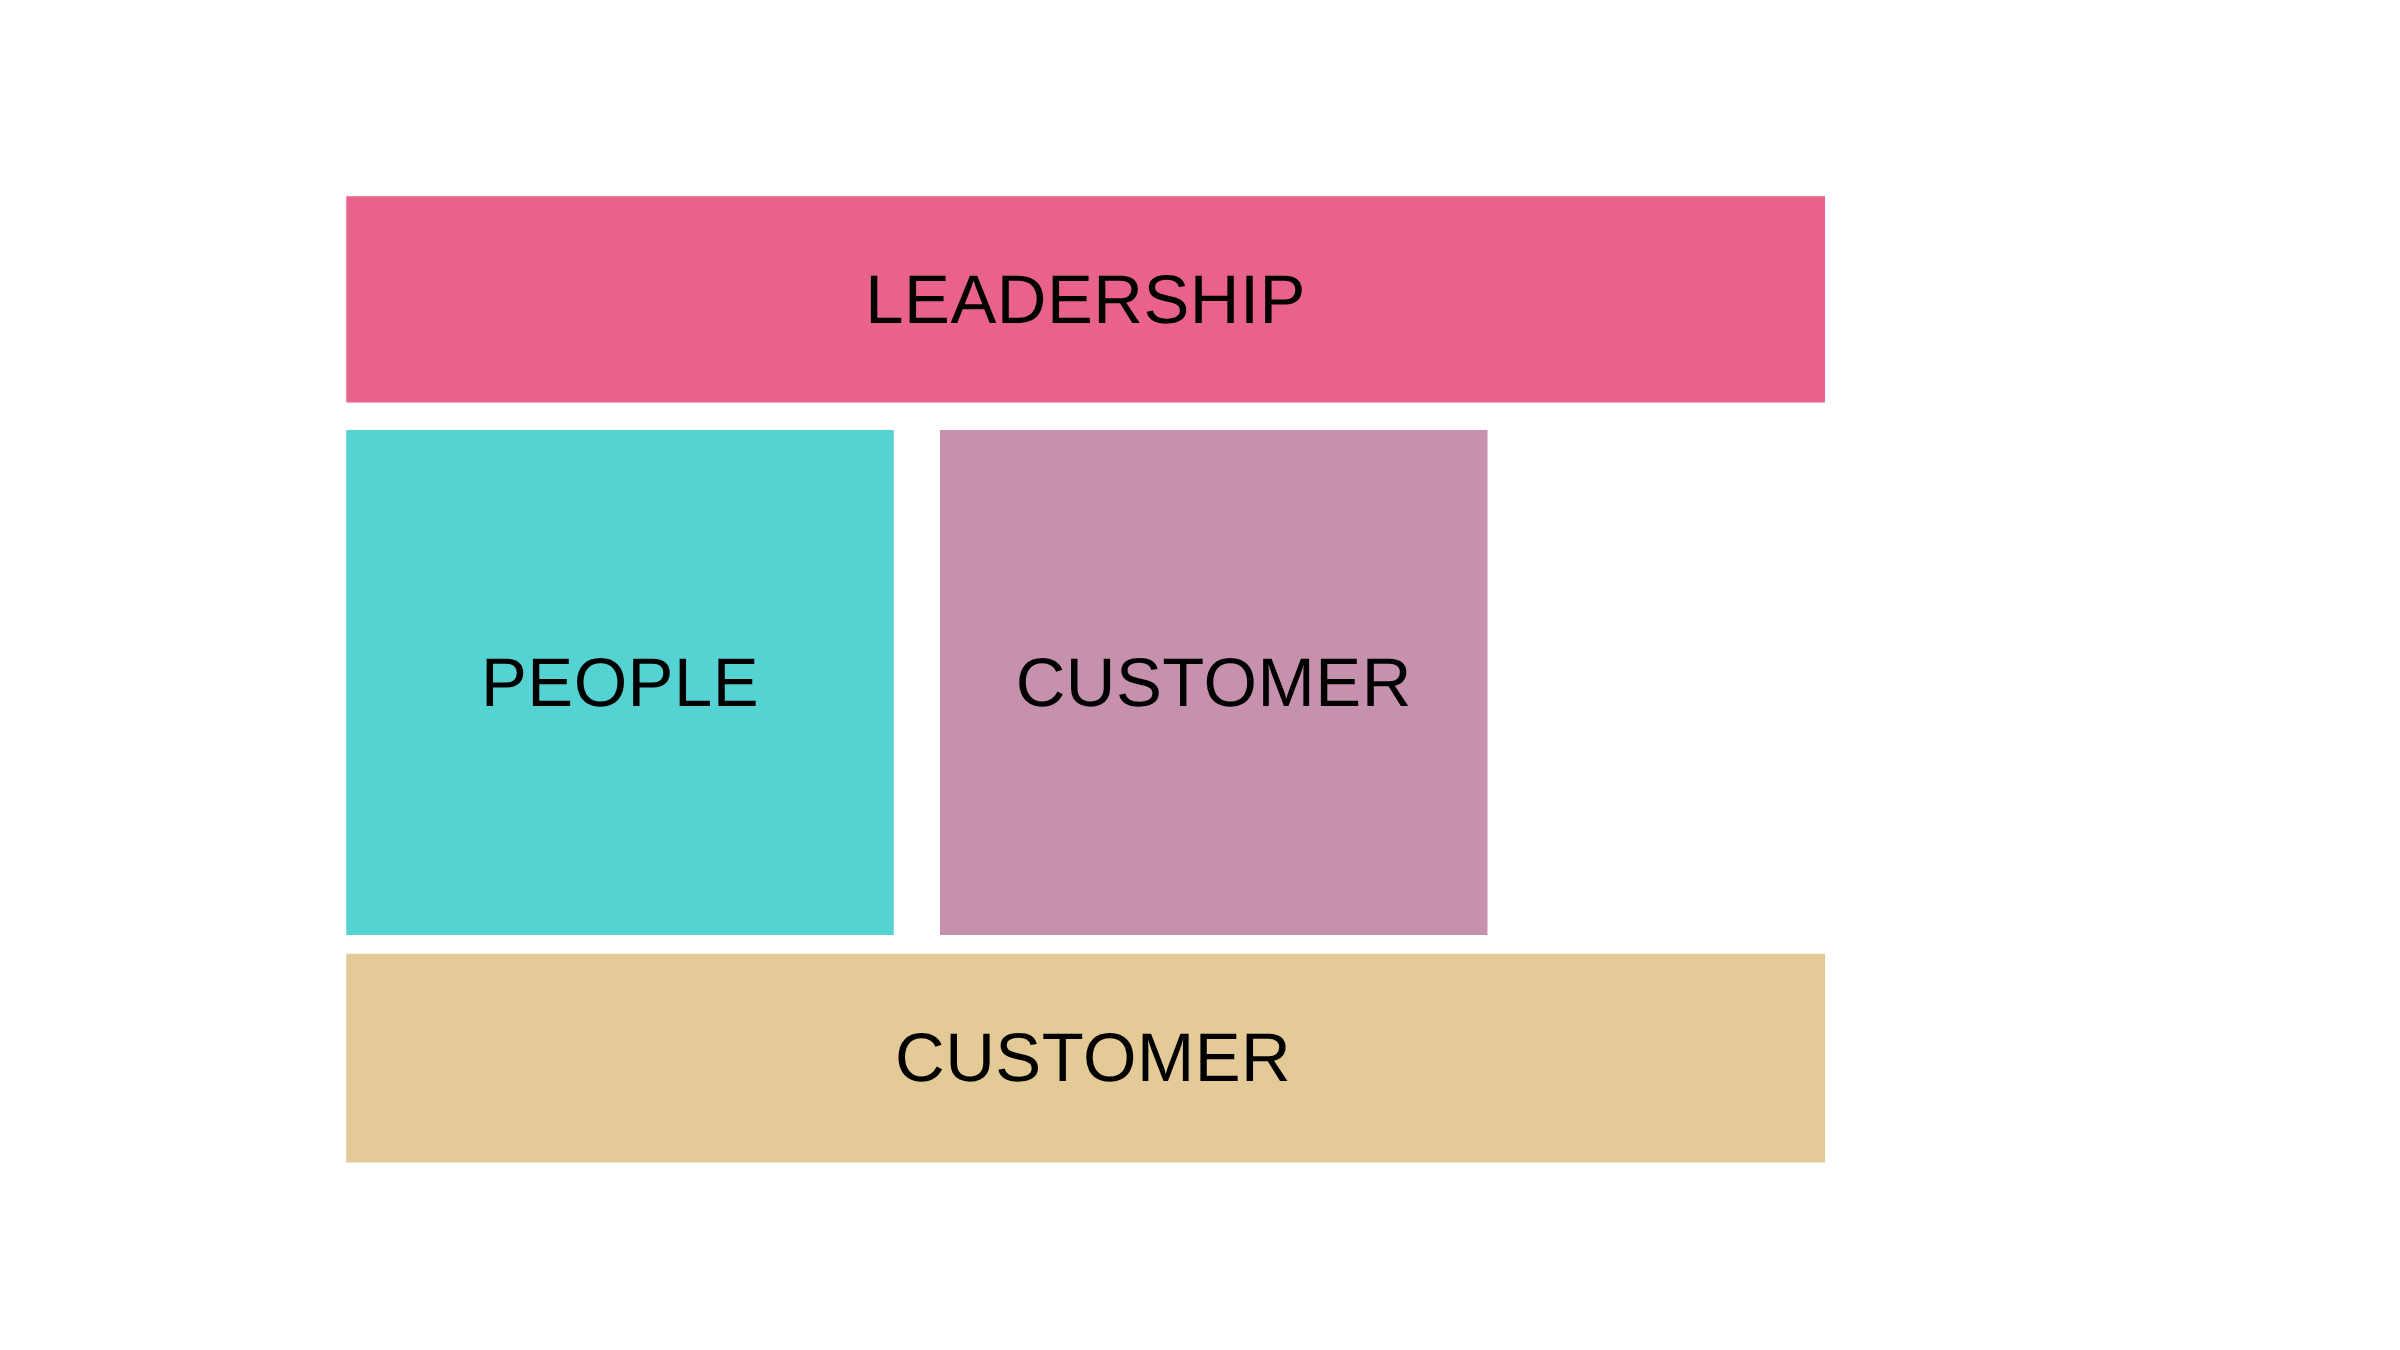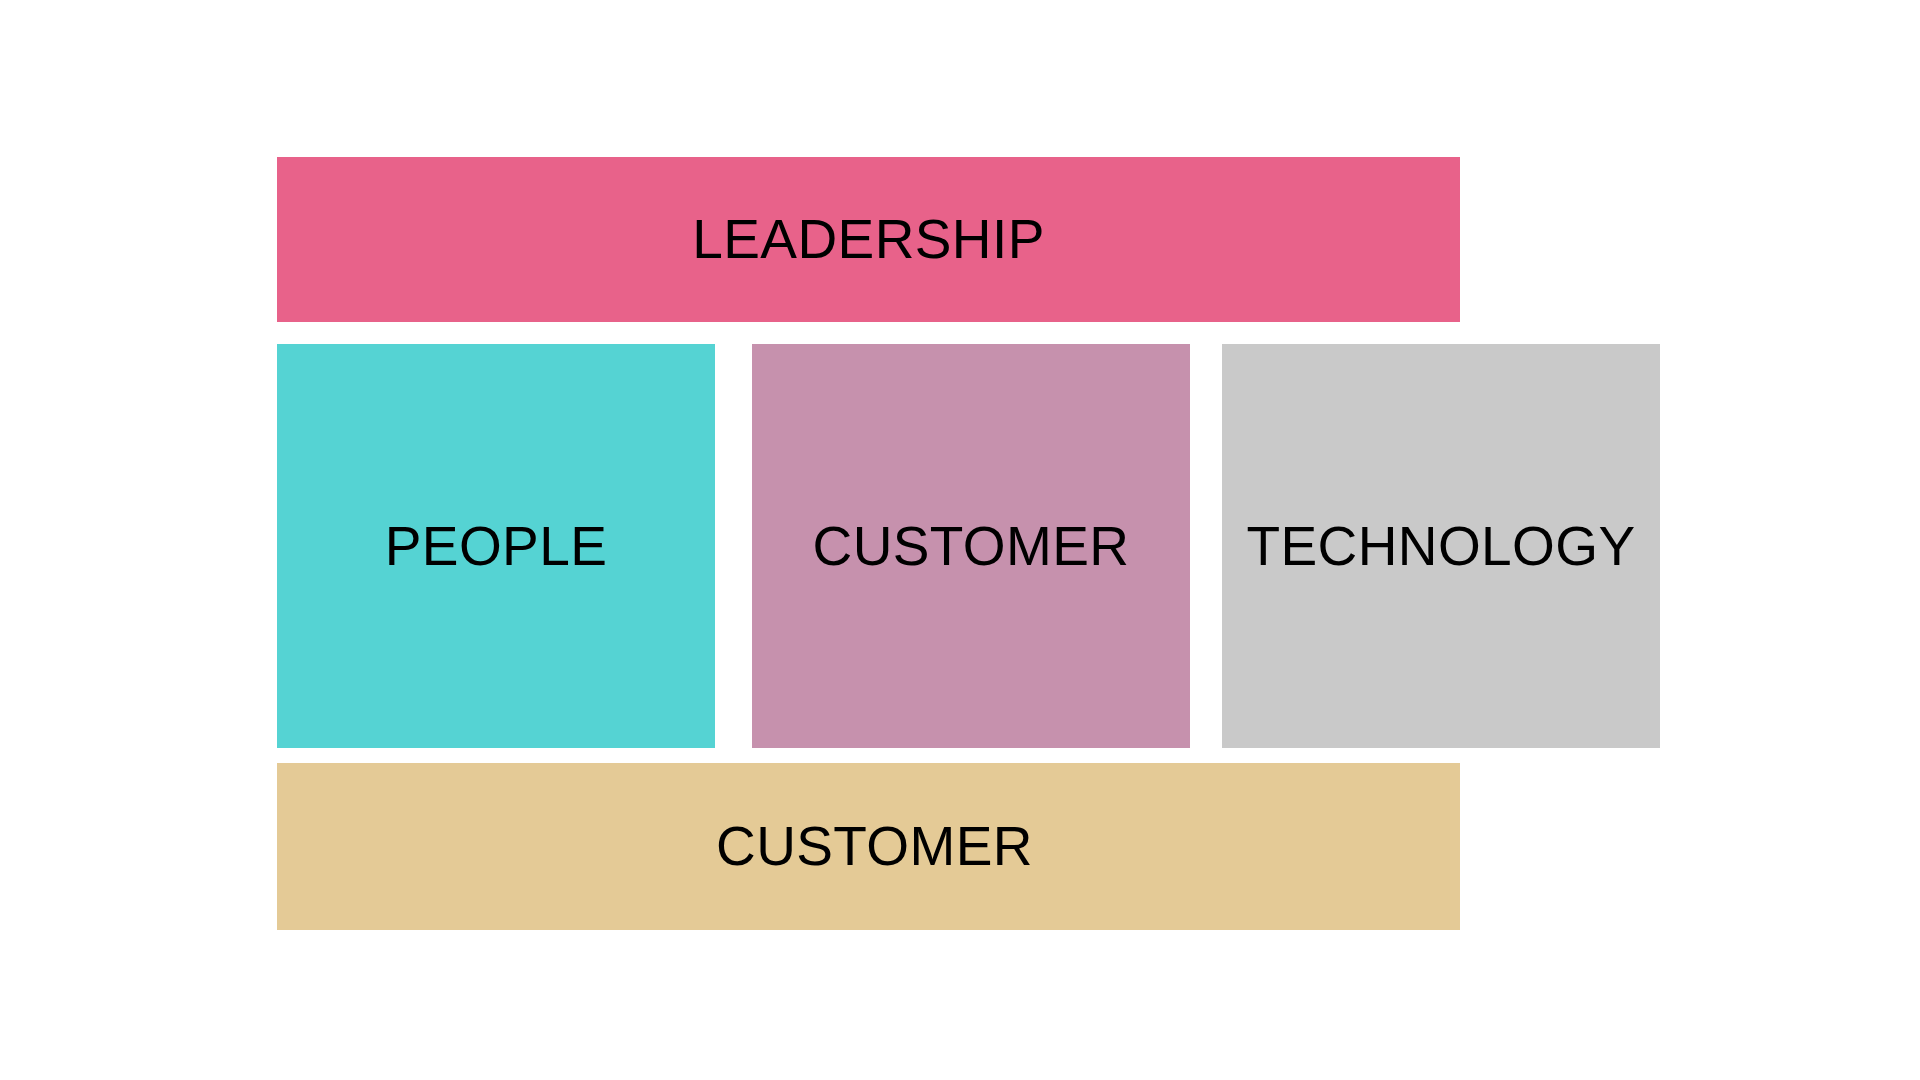--- a/index.html
+++ b/index.html
@@ -120,23 +120,20 @@
       </div>
 
       <div class="pillar-gap"></div>
 
       <div class="cell pillar" style="background-color: rgb(198, 145, 173);">
         <span class="cell-label" style="color: rgb(0, 0, 0);">CUSTOMER</span>
       </div>
 
       <div class="pillar-gap-2"></div>
 
-      <div class="cell pillar" style="background-color: rgb(201, 201, 201);">
-        <span class="cell-label" style="color: rgb(0, 0, 0);">TECHNOLOGY</span>
-      </div>
 
     </div>
 
     <div class="row-gap-bottom"></div>
 
     <div class="cell band-bottom" style="background-color: rgb(228, 202, 150); padding-left: 12px;">
       <span class="cell-label" style="color: rgb(0, 0, 0);">CUSTOMER</span>
     </div>
 
   </div>

